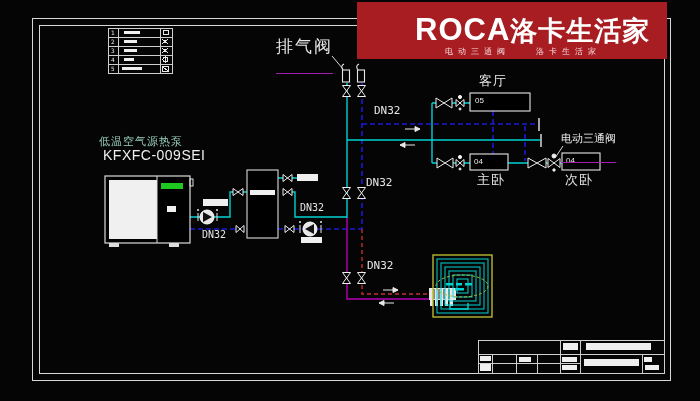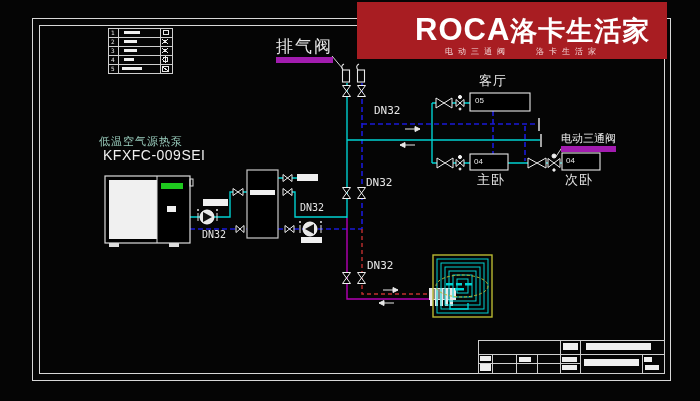--- a/index.html
+++ b/index.html
@@ -1,21 +1,21 @@
 <!DOCTYPE html>
 <html><head>
 <meta charset="utf-8">
 <style>
   html,body{margin:0;padding:0;background:#000;}
   .stage{position:relative;width:700px;height:401px;background:#050505;overflow:hidden;
          font-family:"Liberation Sans",sans-serif;color:#e8e8e8;}
   .stage svg{position:absolute;left:0;top:0;}
   .txt{position:absolute;white-space:nowrap;line-height:1.05;}
   .cad{font-family:"DejaVu Sans Mono",monospace;color:#e6e6e6;}
-  .underl{border-bottom:6px solid #a21caf;padding-bottom:1px;}
+  .underl{border-bottom:1px solid #a21caf;padding-bottom:17px;}
   .banner{position:absolute;left:357px;top:2px;width:310px;height:57px;background:#a81d22;}
   .banner .row1{position:absolute;left:58px;top:10px;display:flex;align-items:baseline;}
   .banner .brand{font-size:31px;font-weight:bold;letter-spacing:1px;color:#fff;}
   .banner .brandcn{font-size:27px;font-weight:bold;color:#fff;letter-spacing:1px;}
   .banner .tag{position:absolute;left:88px;top:44px;font-size:8px;color:#f3d9d9;letter-spacing:5px;}
   .banner .tag .gap{display:inline-block;width:26px;}
   .rlabel{font-size:13px;color:#e8e8e8;letter-spacing:1px;}
   .size-tag{font-size:8px;color:#e8e8e8;}
 </style>
 </head>

